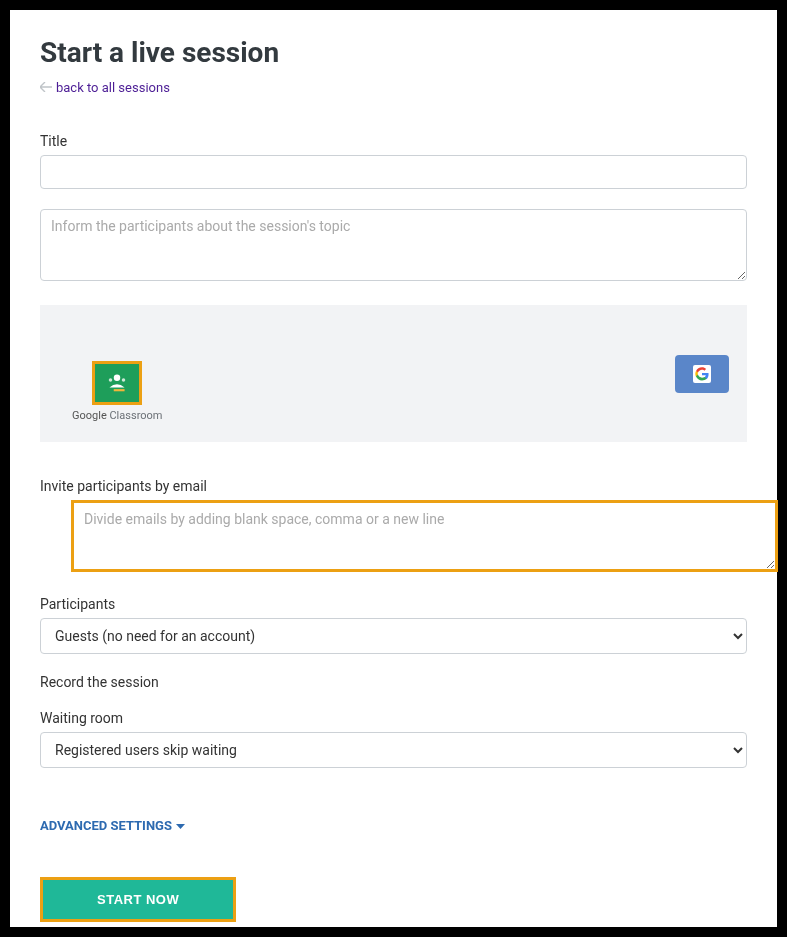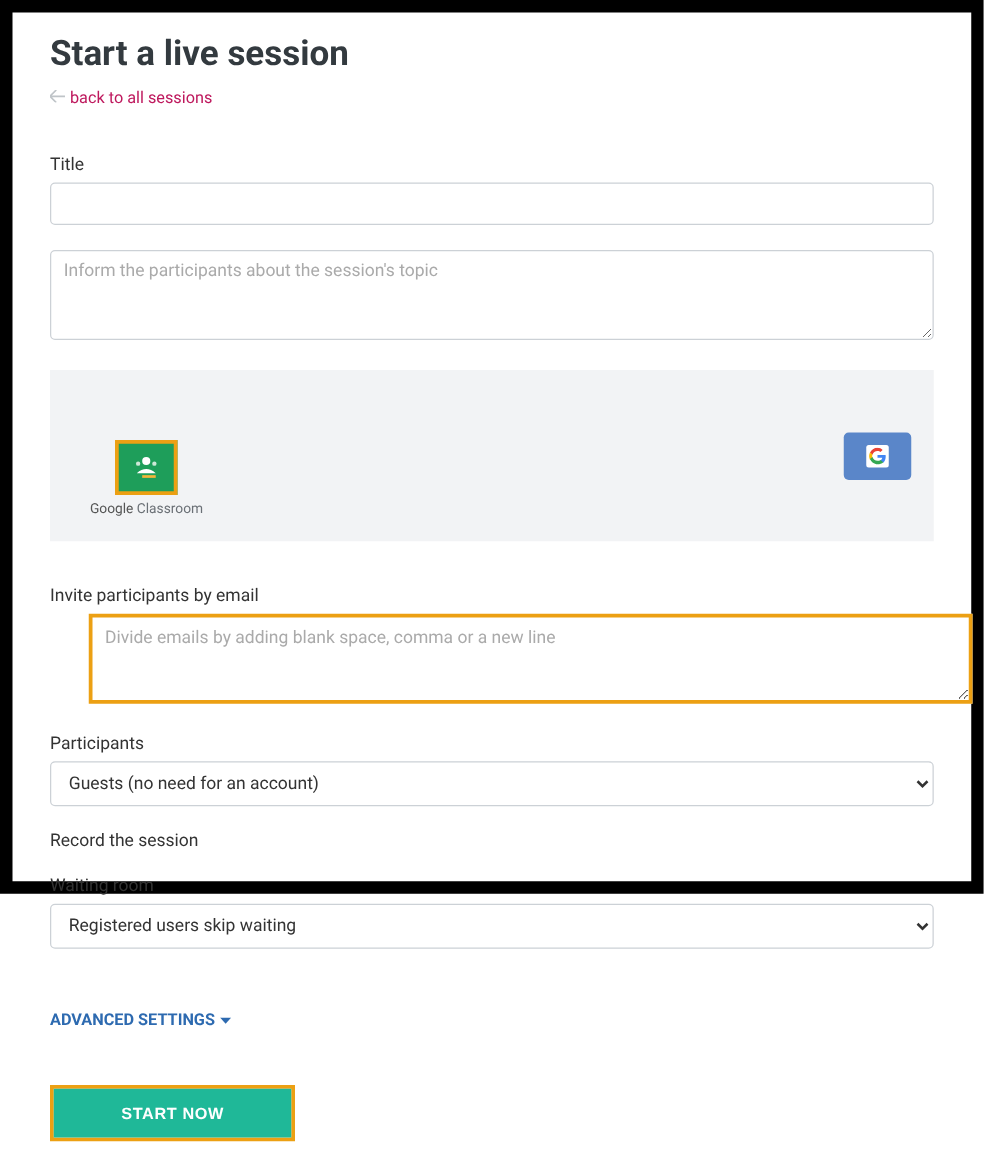--- a/index.html
+++ b/index.html
@@ -5,33 +5,33 @@
 * { box-sizing: border-box; margin: 0; padding: 0; }
 body {
   font-family: -apple-system, BlinkMacSystemFont, "Segoe UI", Roboto, Helvetica, Arial, sans-serif;
   background: #fff;
   width: 787px;
   height: 937px;
 }
 .outer-border {
   border: 10px solid #000;
   width: 787px;
-  height: 715px;
-  padding: 16px 30px 30px 30px;
+  height: 937px;
+  padding: 26px 30px 30px 30px;
   background: #fff;
 }
 .page-title {
   font-size: 28px;
   font-weight: 700;
   color: #333a3f;
   margin-bottom: 8px;
 }
 .back-link {
   font-size: 13px;
-  color: #be185d;
+  color: #4c1d95;
   text-decoration: none;
   display: inline-flex;
   gap: 4px;
   margin-bottom: 38px;
 }
 .form-group { margin-bottom: 20px; }
 .form-label {
   font-size: 14px;
   color: #333;
   display: block;

